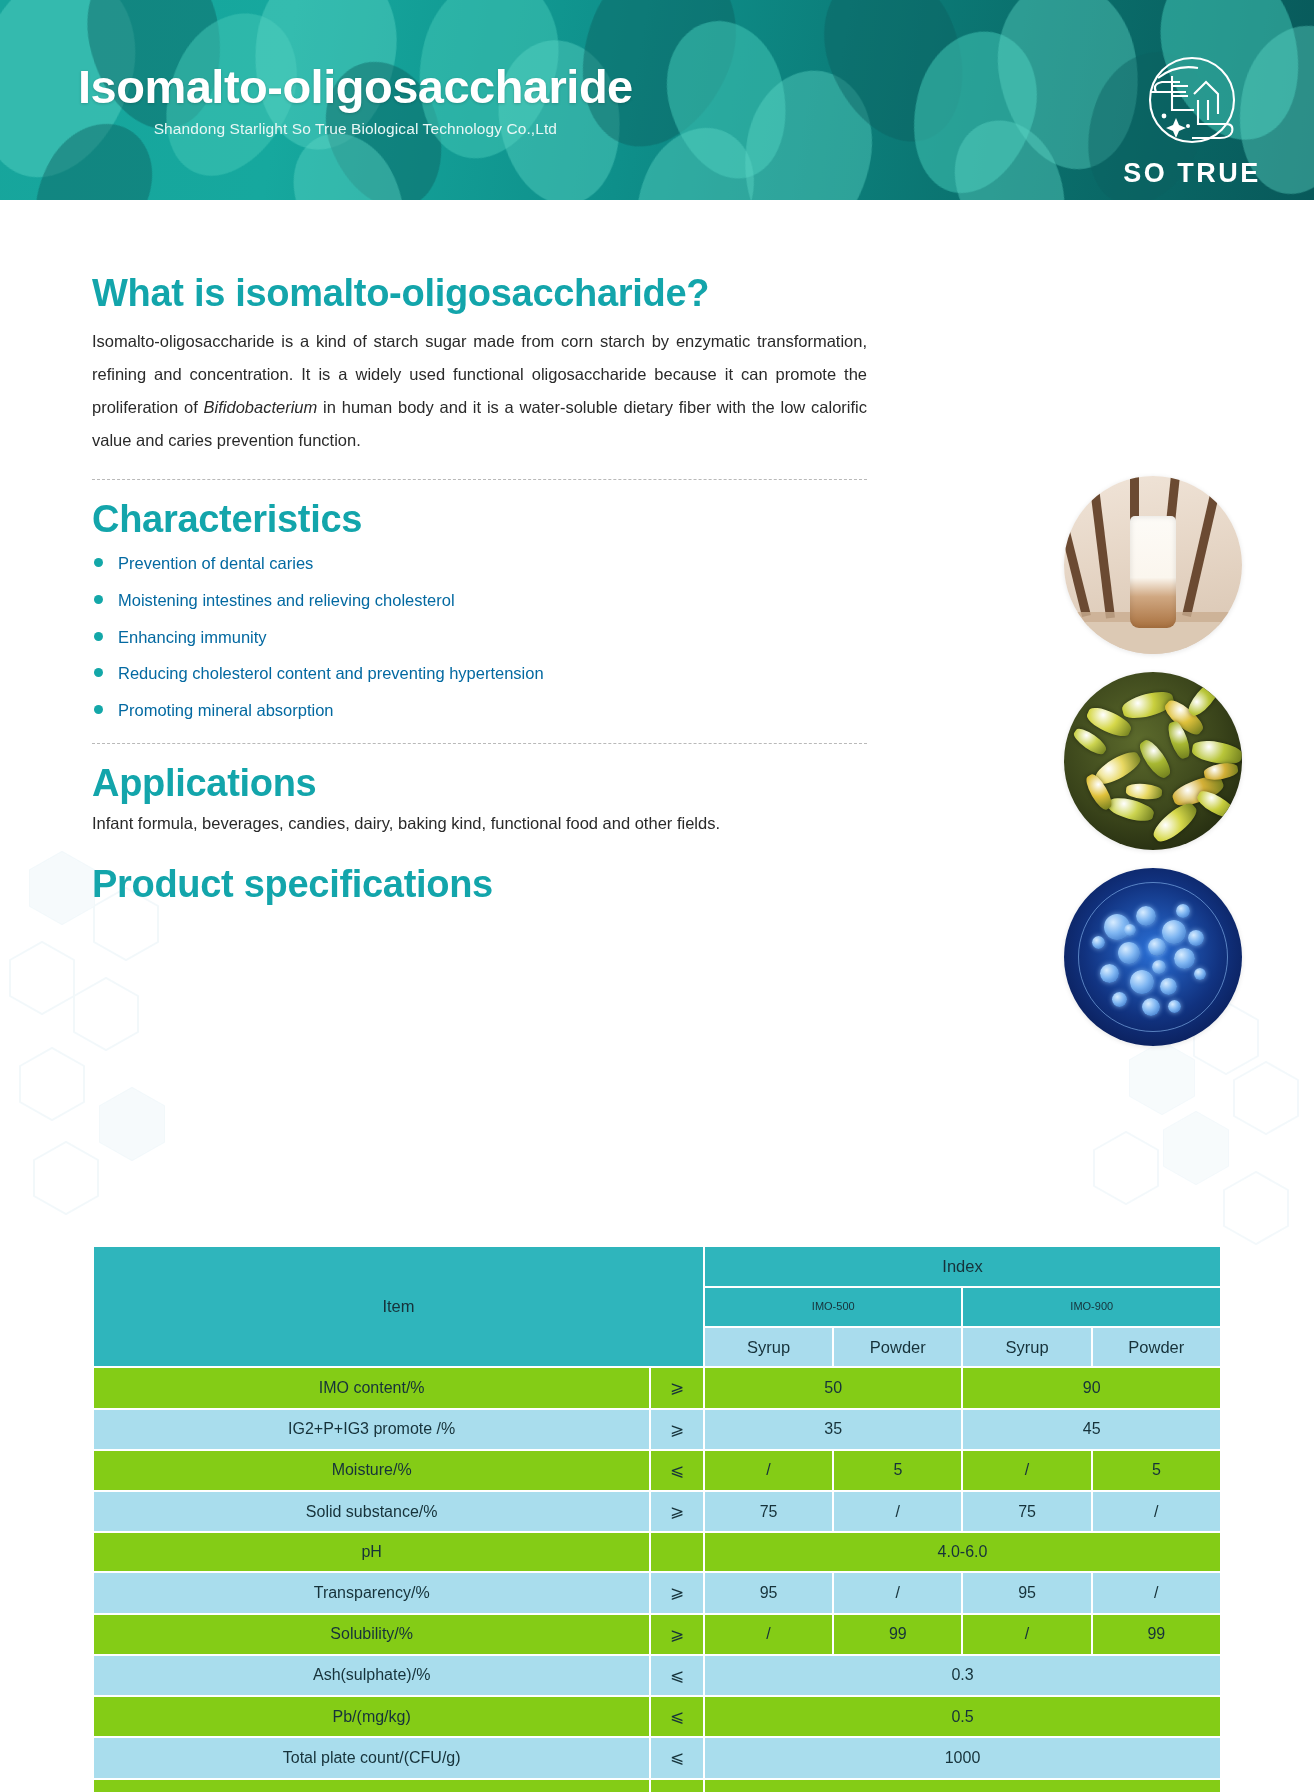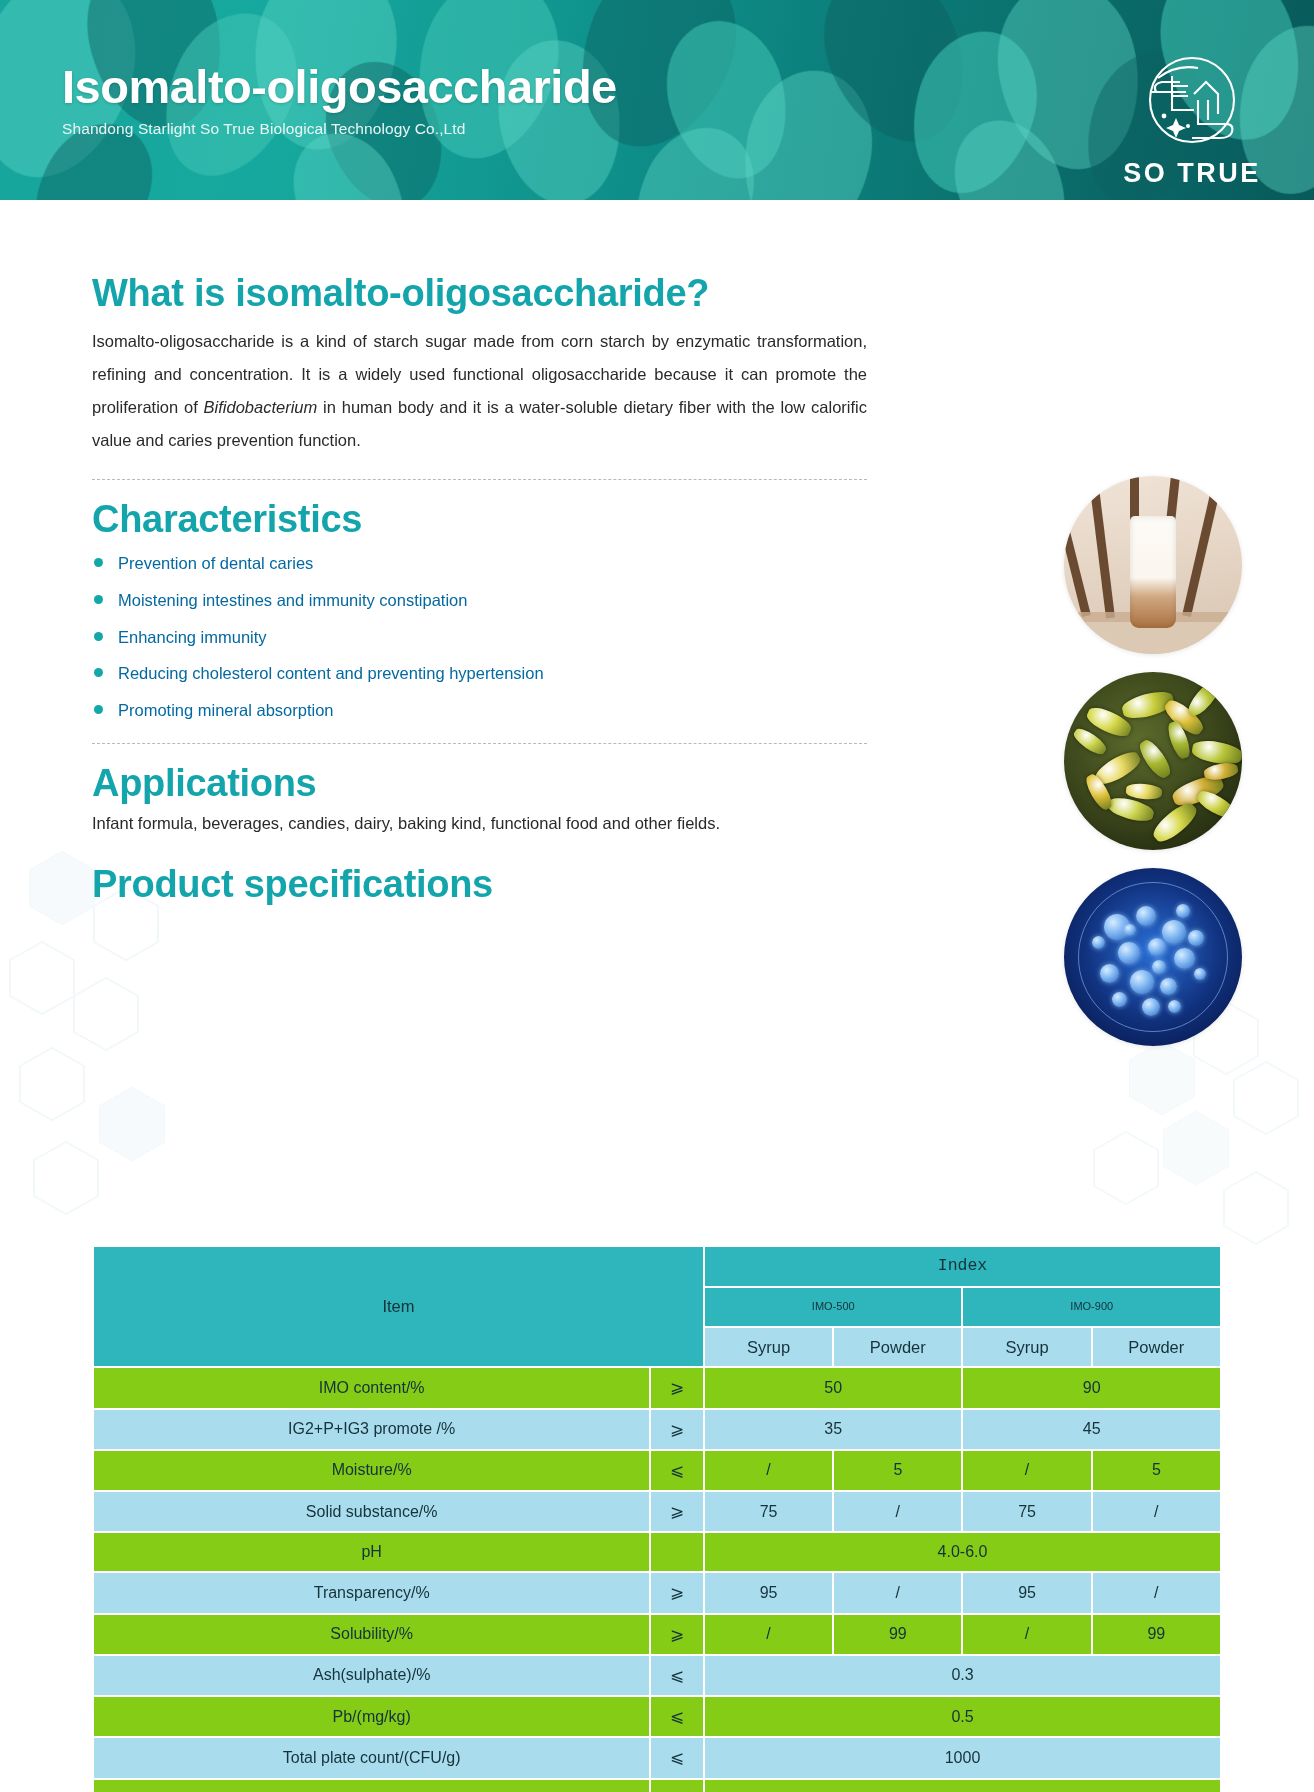--- a/index.html
+++ b/index.html
@@ -21,21 +21,21 @@
   .microbe {
     position: absolute;
     border-radius: 50% 50% 50% 50% / 45% 45% 55% 55%;
     background: rgba(64,196,180,0.55);
     filter: blur(0.3px);
   }
   .microbe.dark { background: rgba(10,96,95,0.45); }
   .microbe.light { background: rgba(92,214,198,0.42); }
 
   .banner-text {
-    position: absolute; left: 62px; top: 62px; z-index: 5;
+    position: absolute; left: 78px; top: 62px; z-index: 5; text-align: center;
   }
   .banner-title {
     font-size: 47px; font-weight: bold; color: #ffffff;
     letter-spacing: -0.5px; line-height: 1.05;
     text-shadow: 0 1px 3px rgba(0,0,0,0.18);
   }
   .banner-sub {
     font-size: 15.5px; color: #e8f7f5; margin-top: 9px; letter-spacing: 0.1px;
   }
 
@@ -153,21 +153,21 @@
     line-height: 1.25;
   }
   .th-dark  { background: #2fb5bc; }
   .th-light { background: #a9dced; }
   .row-dark td  { background: #84cc16; }
   .row-light td { background: #a9dded; }
   .c-item { width: 560px; }
   .c-op   { width: 52px; font-size: 17px; }
   .c-val  { width: 128px; }
   td.item-cell { padding-left: 6px; padding-right: 6px; }
-  .hdr-index { height: 31px; font-size: 16.5px; font-family: Liberation Mono, monospace; }
+  .hdr-index { height: 31px; font-size: 16.5px; }
   .hdr-model { height: 38px; font-size: 11px; }
   .hdr-form  { height: 34px; font-size: 16.5px; }
   .item-head { font-size: 16.5px; }
 </style>
 </head>
 <body>
 
 <div class="banner">
   <div id="microbe-layer">
       <div class="microbe light" style="left: -20px; top: -30px; width: 150px; height: 210px; transform: rotate(18deg);"></div>
@@ -252,21 +252,21 @@
   <div class="left-col">
 
     <h2 class="section">What is isomalto-oligosaccharide?</h2>
     <p class="para"><span>Isomalto-oligosaccharide is a kind of starch sugar made from corn starch by enzymatic transformation, refining and concentration. It is a widely used functional oligosaccharide because it can promote the proliferation of </span><i>Bifidobacterium</i><span> in human body and it is a water-soluble dietary fiber with the low calorific value and caries prevention function.</span></p>
 
     <div class="divider"></div>
 
     <h2 class="section">Characteristics</h2>
     <ul class="bullets" id="char-list">
         <li><span class="dot"></span><span>Prevention of dental caries</span></li>
-        <li><span class="dot"></span><span>Moistening intestines and immunity constipation</span></li>
+        <li><span class="dot"></span><span>Moistening intestines and relieving cholesterol</span></li>
         <li><span class="dot"></span><span>Enhancing immunity</span></li>
         <li><span class="dot"></span><span>Reducing cholesterol content and preventing hypertension</span></li>
         <li><span class="dot"></span><span>Promoting mineral absorption</span></li>
       </ul>
 
     <div class="divider"></div>
 
     <h2 class="section">Applications</h2>
     <p class="apps">Infant formula, beverages, candies, dairy, baking kind, functional food and other fields.</p>
 

